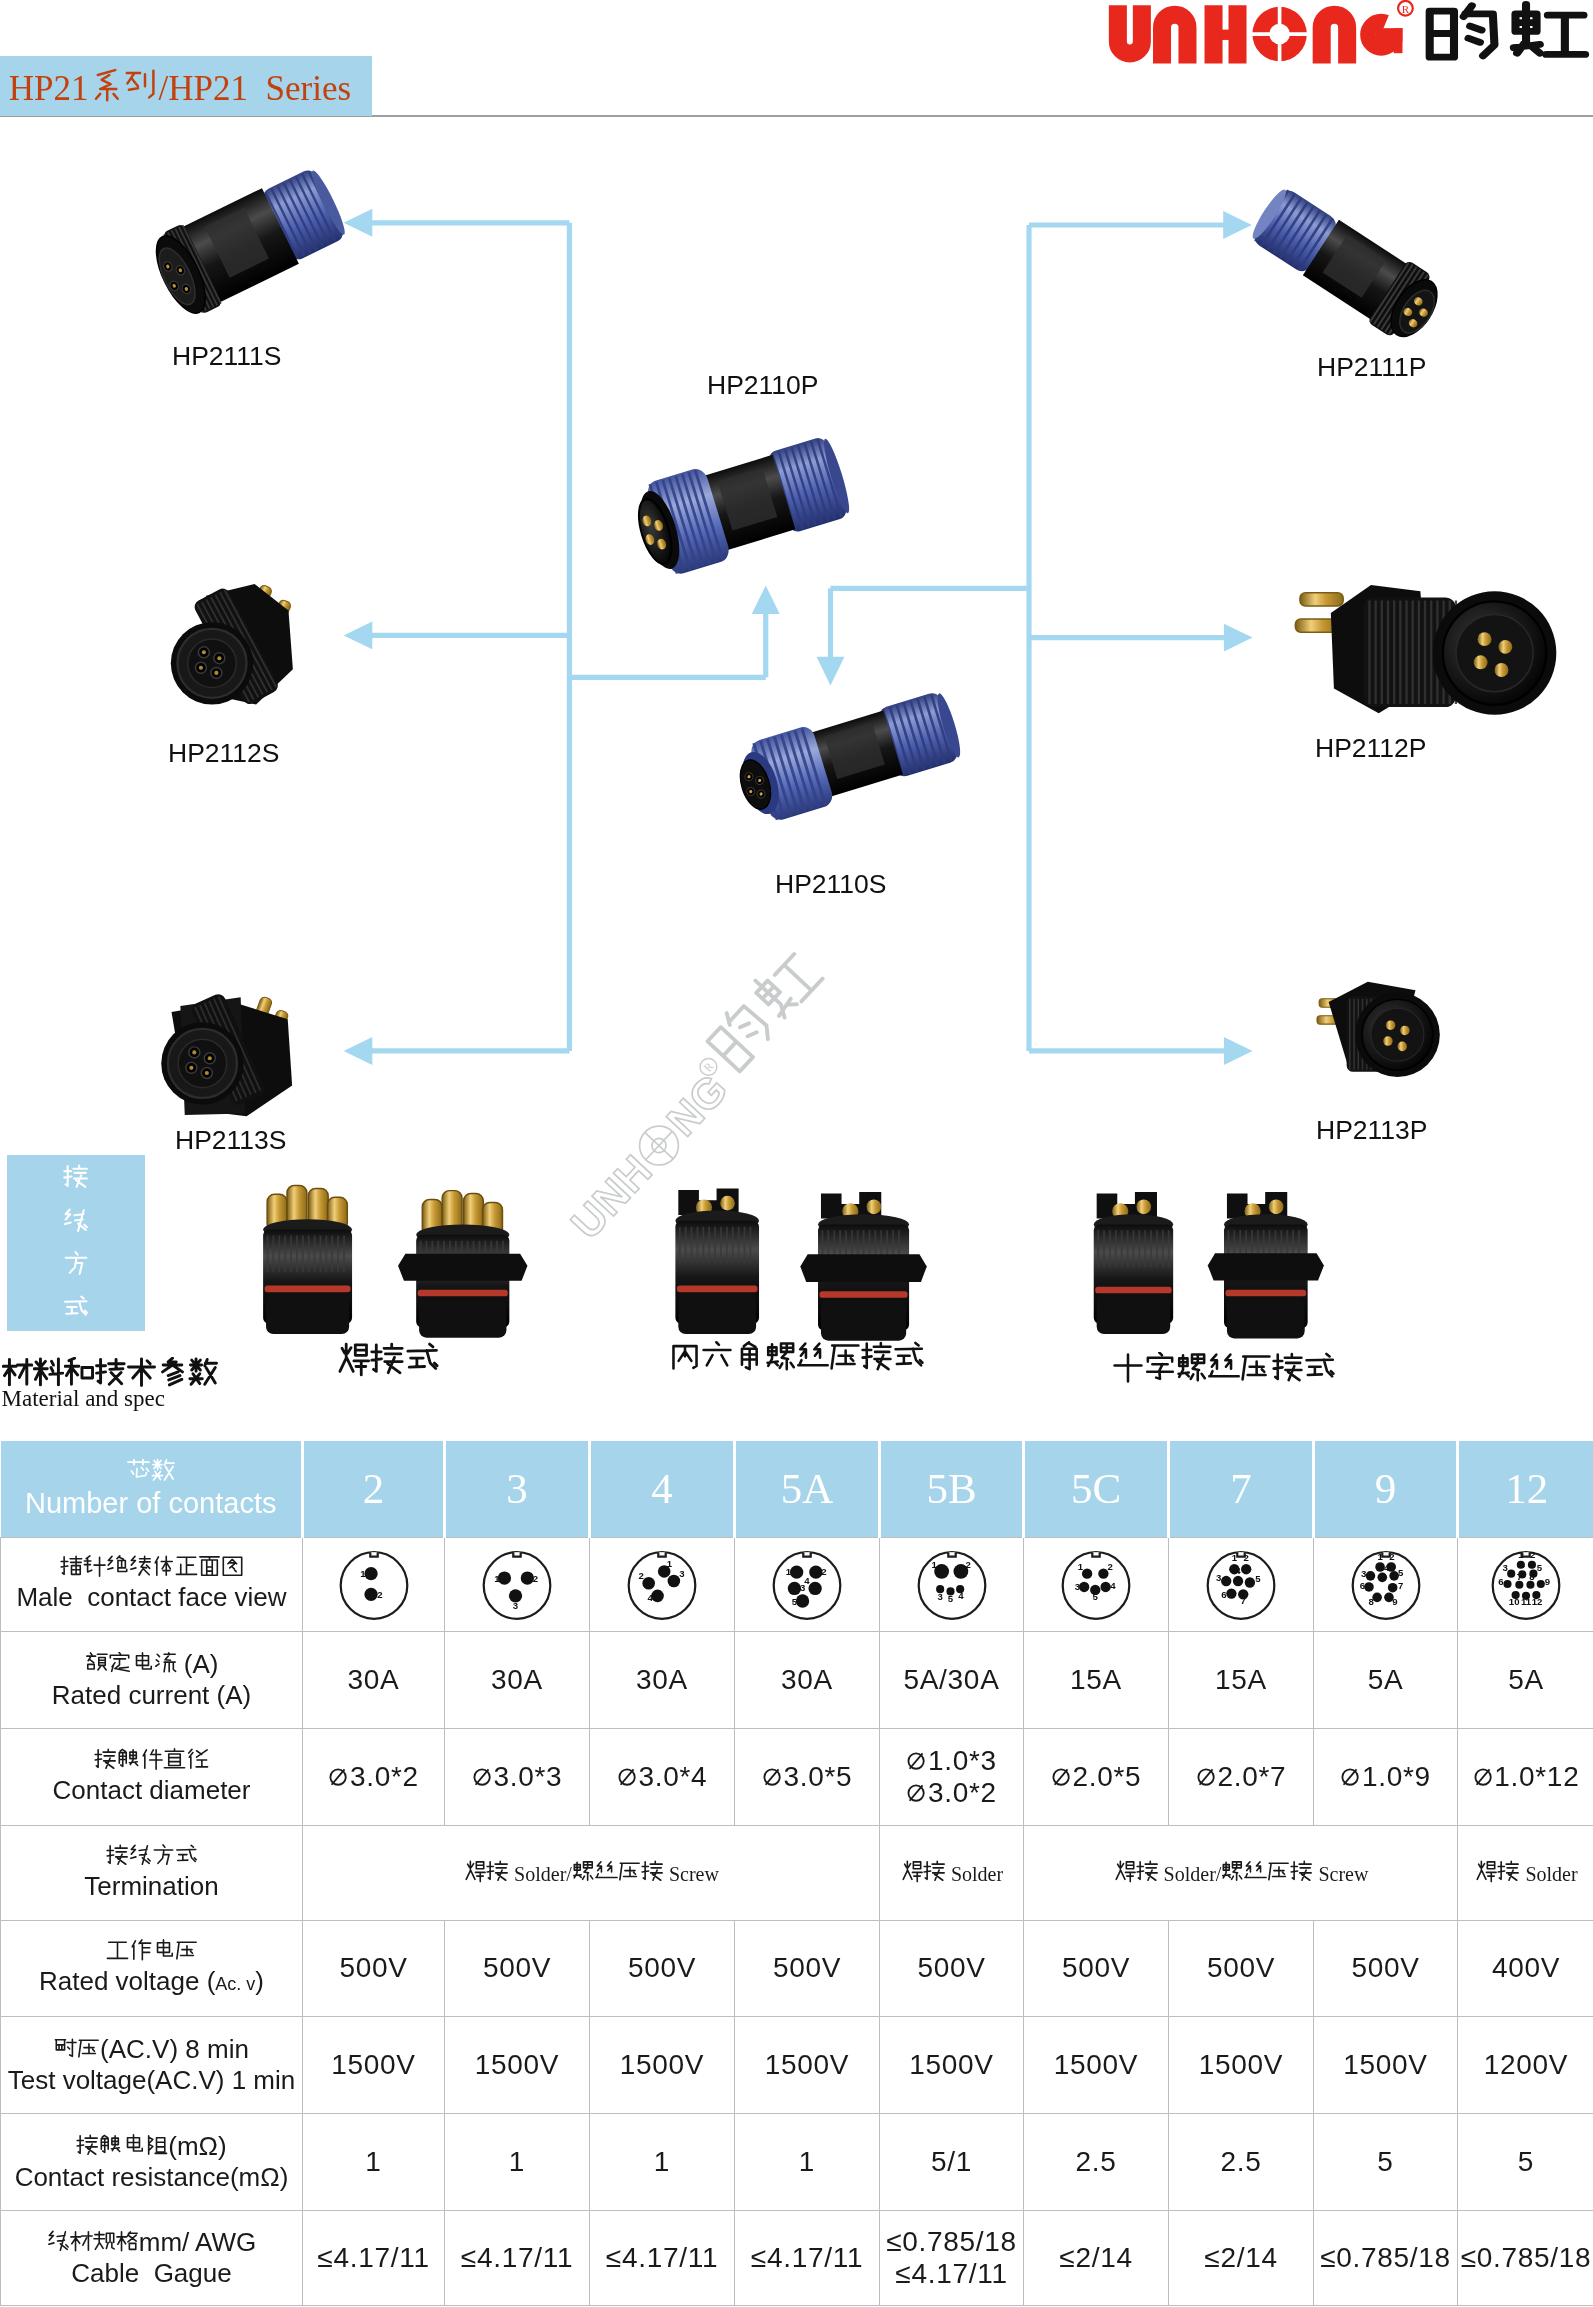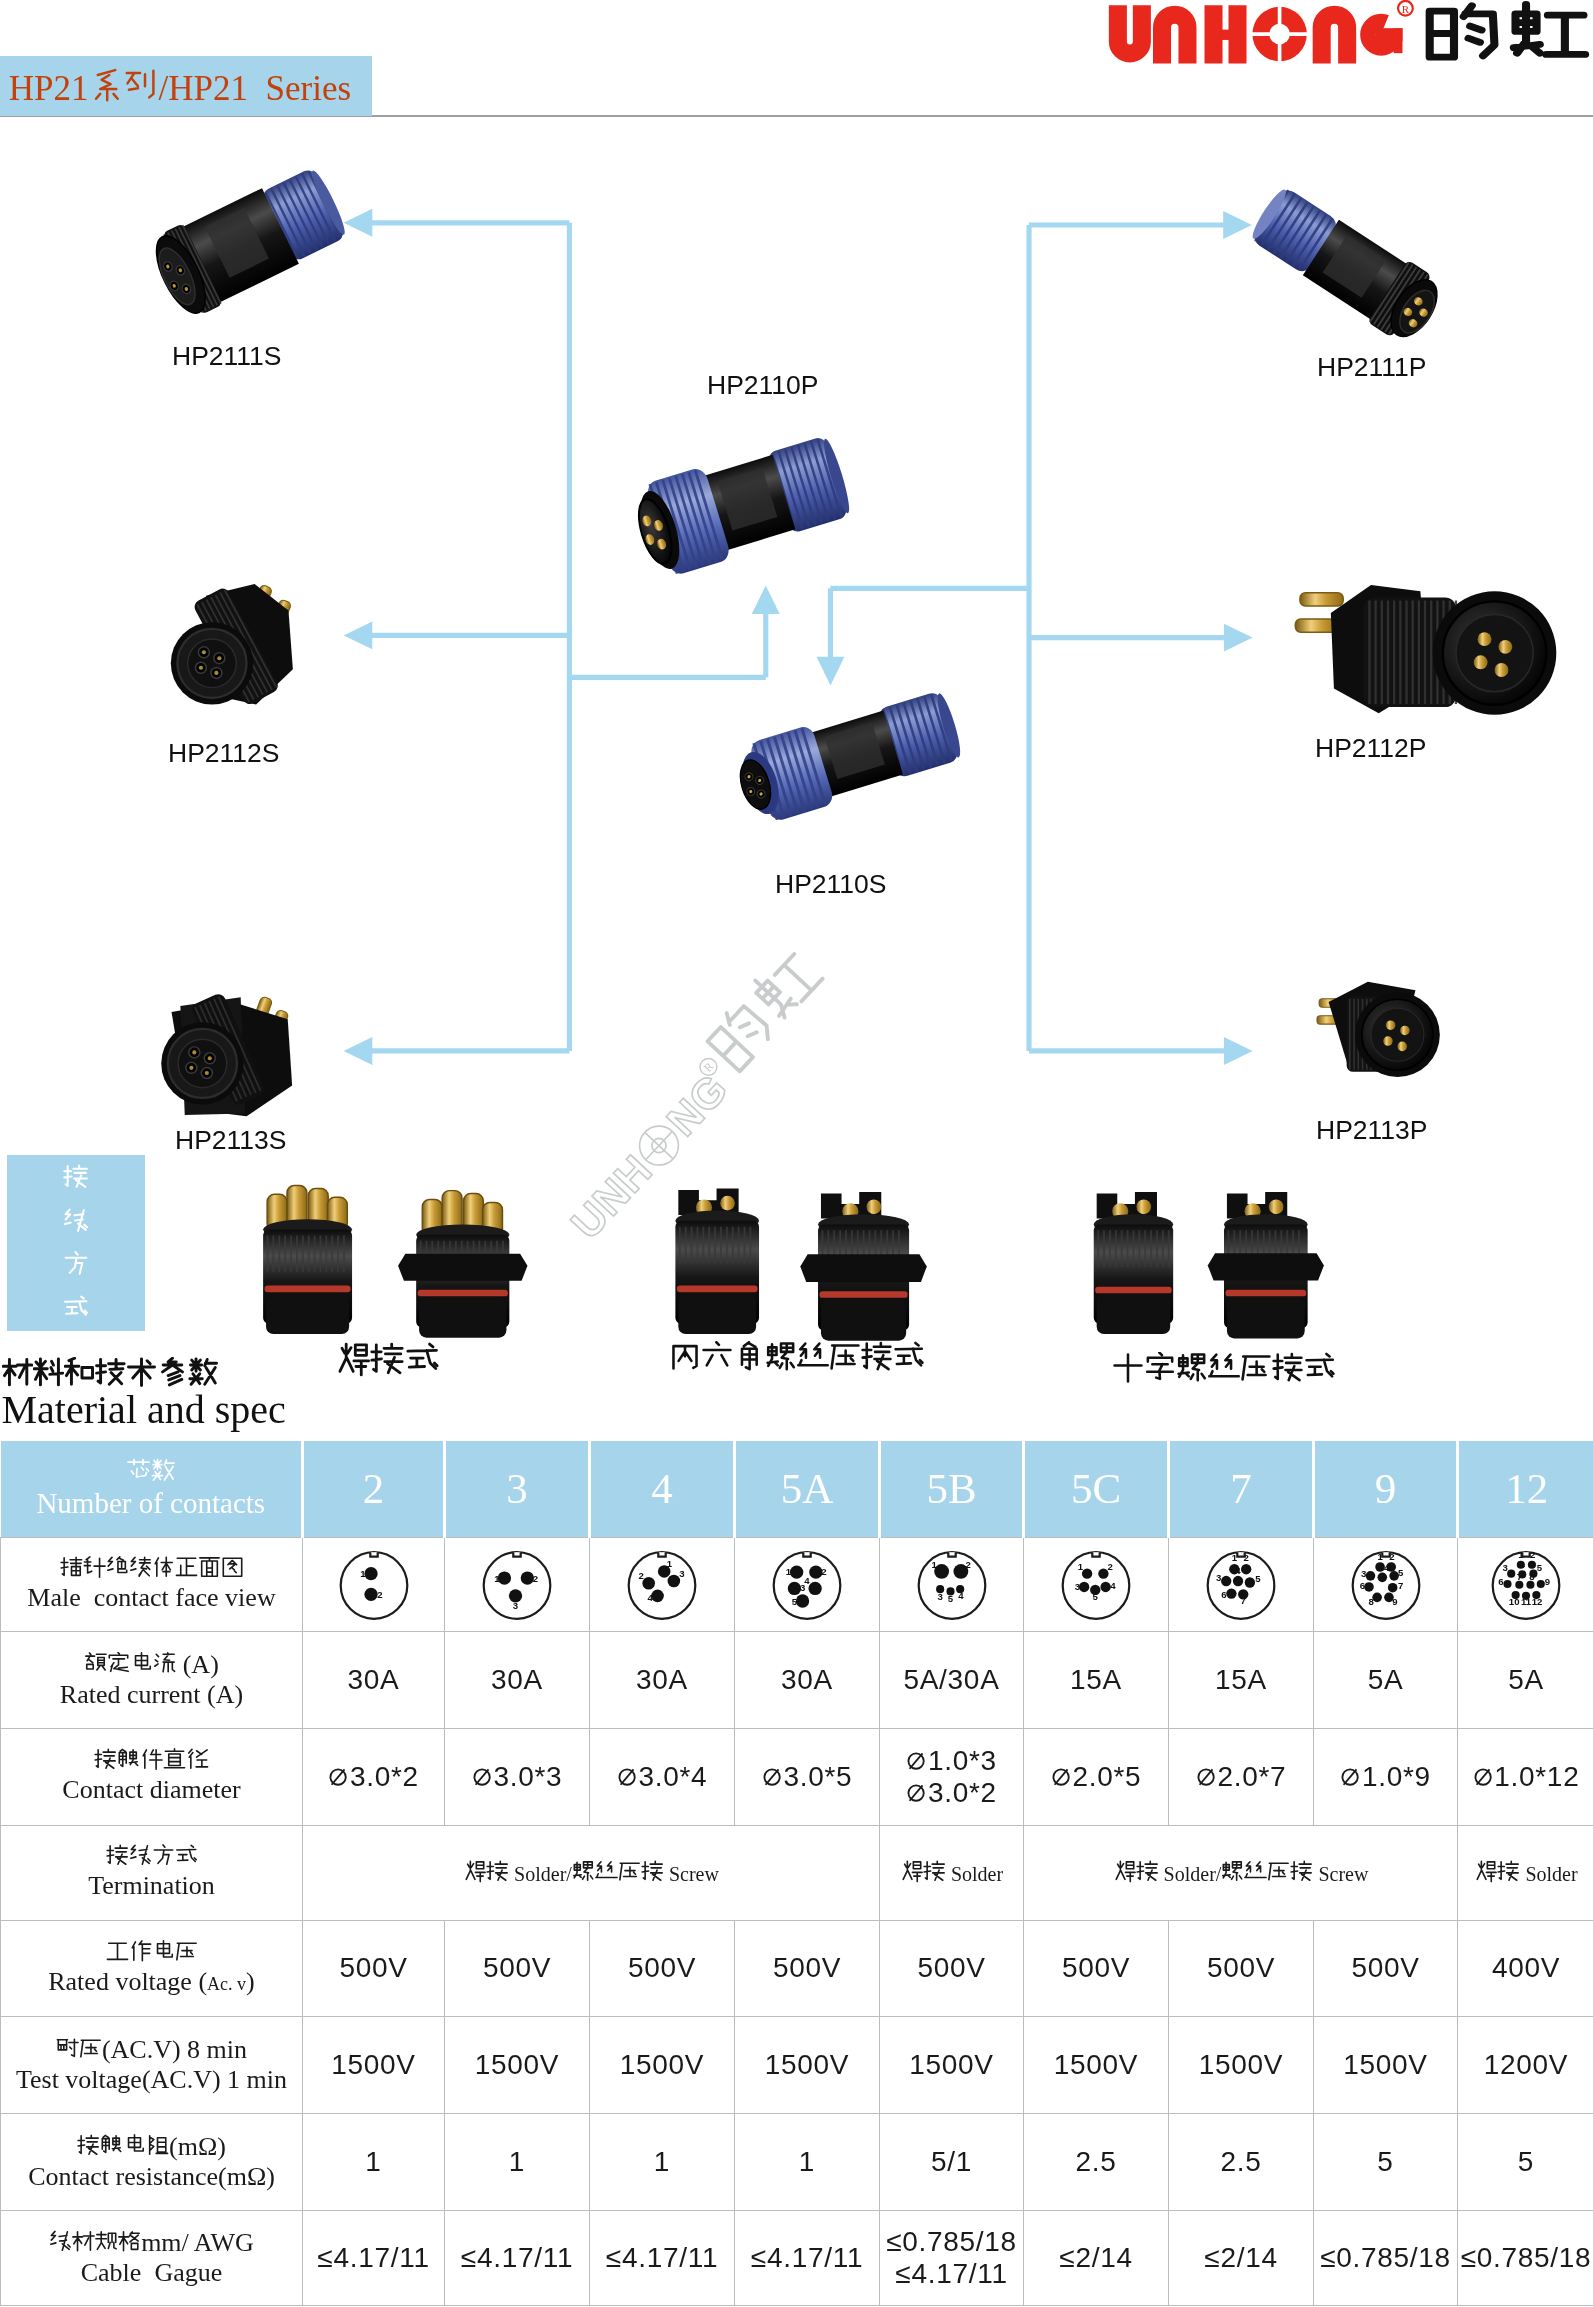--- a/index.html
+++ b/index.html
@@ -12,21 +12,21 @@
 .cjt .cj use{stroke-width:8}
 .serif{font-family:"Liberation Serif",serif}
 .lbl{font-size:26.5px;letter-spacing:0px;color:#111;white-space:nowrap}
 .bluebar{background:#a6d4eb}
 table{border-collapse:collapse;table-layout:fixed}
 td{border:0.7px solid #b9bfc1;text-align:center;vertical-align:middle;overflow:hidden}
 td.hd{background:#a6d4eb;border:none;border-left:3.7px solid #fff;color:#fff}
 td.hd1{border-left:none}
 .hnum{font-family:"Liberation Serif",serif;font-size:43px;color:#fff}
 .cn1{font-size:23px;letter-spacing:2.9px}
-.en1{font-family:Liberation Serif, serif;font-size:26px;letter-spacing:0px}
+.en1{font-family:Liberation Sans, sans-serif;font-size:26px;letter-spacing:0px}
 .val{font-size:28px;letter-spacing:0.7px}
 .dia{width:0.72em;height:0.72em;display:inline-block;vertical-align:-0.06em;margin-right:1.5px}
 .term{font-size:20px}
 .term .cj{font-size:23px}
 
 </style></head><body>
 <div id="page">
 <svg width="0" height="0" style="position:absolute">
       <defs>
         <symbol id="g31995" viewBox="0 0 100 100" overflow="visible">
@@ -504,21 +504,21 @@
         <use href="#g21644"></use>
       </svg><svg class="cj" viewBox="0 0 100 100">
         <use href="#g25216"></use>
       </svg><svg class="cj" viewBox="0 0 100 100">
         <use href="#g26415"></use>
       </svg><svg class="cj" viewBox="0 0 100 100">
         <use href="#g21442"></use>
       </svg><svg class="cj" viewBox="0 0 100 100">
         <use href="#g25968"></use>
       </svg></div>
-<div class="abs serif" style="left:1.5px;top:1386px;font-size:40px;color:#111">Material and spec</div>
+<div class="abs serif" style="left:1.5px;top:1386px;font-size:23px;color:#111">Material and spec</div>
 <div class="abs cjt" style="left:335px;top:1341px;font-size:35px;letter-spacing:13.2px;color:#111"><svg class="cj" viewBox="0 0 100 100">
         <use href="#g28938"></use>
       </svg><svg class="cj" viewBox="0 0 100 100">
         <use href="#g25509"></use>
       </svg><svg class="cj" viewBox="0 0 100 100">
         <use href="#g24335"></use>
       </svg></div>
 <div class="abs cjt" style="left:669px;top:1341px;font-size:32px;letter-spacing:2.2px;color:#111"><svg class="cj" viewBox="0 0 100 100">
         <use href="#g20869"></use>
       </svg><svg class="cj" viewBox="0 0 100 100">

